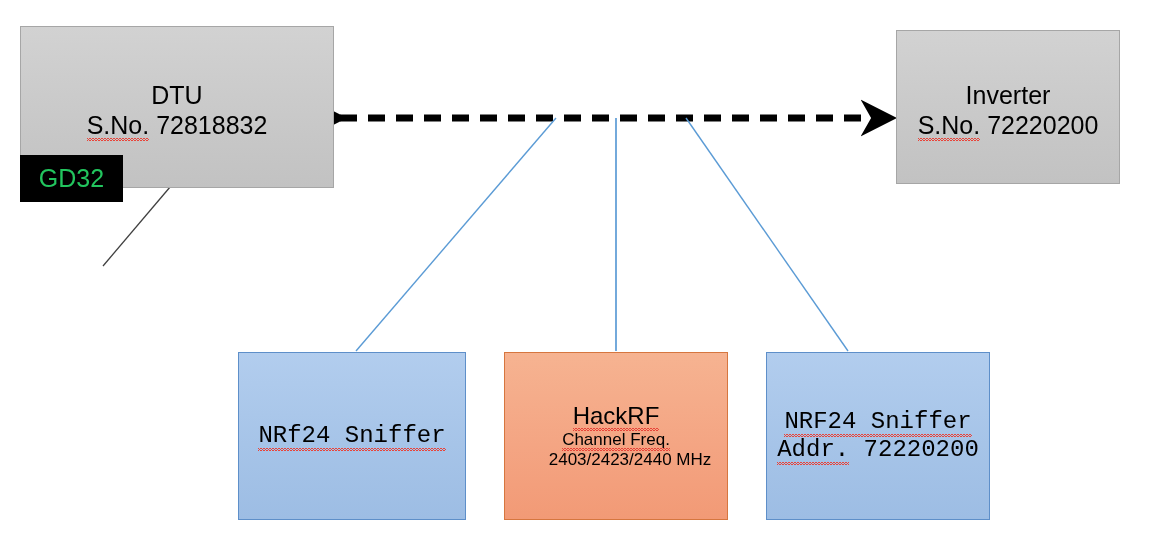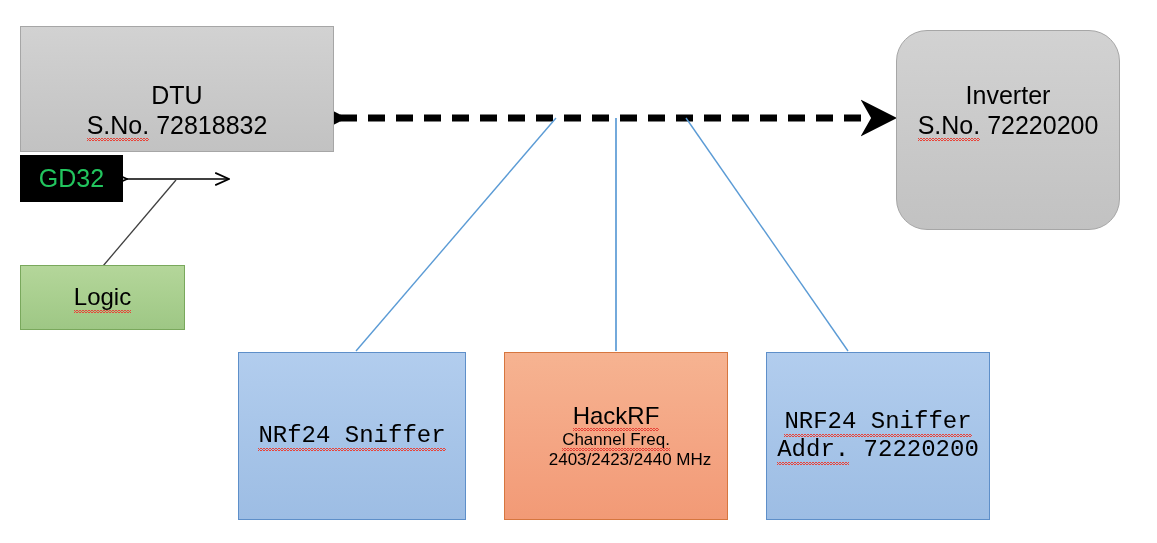--- a/index.html
+++ b/index.html
@@ -27,29 +27,28 @@
     text-align: center;
     line-height: 1.18;
     color: #000000;
   }
   
   .grey-box {
     background: linear-gradient(180deg, #d2d2d2 0%, #c9c9c9 55%, #c2c2c2 100%);
     border: 1px solid #a6a6a6;
   }
   #dtu-box {
-    left: 20px; top: 26px; width: 314px; height: 126px;
+    left: 20px; top: 26px; width: 314px; height: 162px;
     justify-content: flex-start;
     padding-top: 54px;
   }
   #inverter-box {
-    left: 896px; top: 30px; width: 224px; height: 200px;
+    left: 896px; top: 30px; width: 224px; height: 154px;
     justify-content: flex-start;
     padding-top: 50px;
-    border-radius: 31px;
   }
   .grey-box .line1 { font-size: 25px; }
   .grey-box .line2 { font-size: 25px; }
 
   
   .chip-box {
     background: #000000;
     color: #22c55e;
     font-size: 25px;
     border: 0;
@@ -142,23 +141,20 @@
   <div class="box grey-box" id="dtu-box">
     <div class="line1">DTU</div>
     <div class="line2"><span class="sp">S.No.</span> <span>72818832</span></div>
   </div>
 
   <div class="box chip-box" id="gd32-box">
     <div>GD32</div>
   </div>
 
 
-  <div class="box" id="logic-box">
-    <div class="sp">Logic</div>
-  </div>
 
   <div class="box grey-box" id="inverter-box">
     <div class="line1">Inverter</div>
     <div class="line2"><span class="sp">S.No.</span> <span>72220200</span></div>
   </div>
 
   <div class="box blue-box" id="sniffer-left-box">
     <div class="sp">NRf24 Sniffer</div>
   </div>
 

